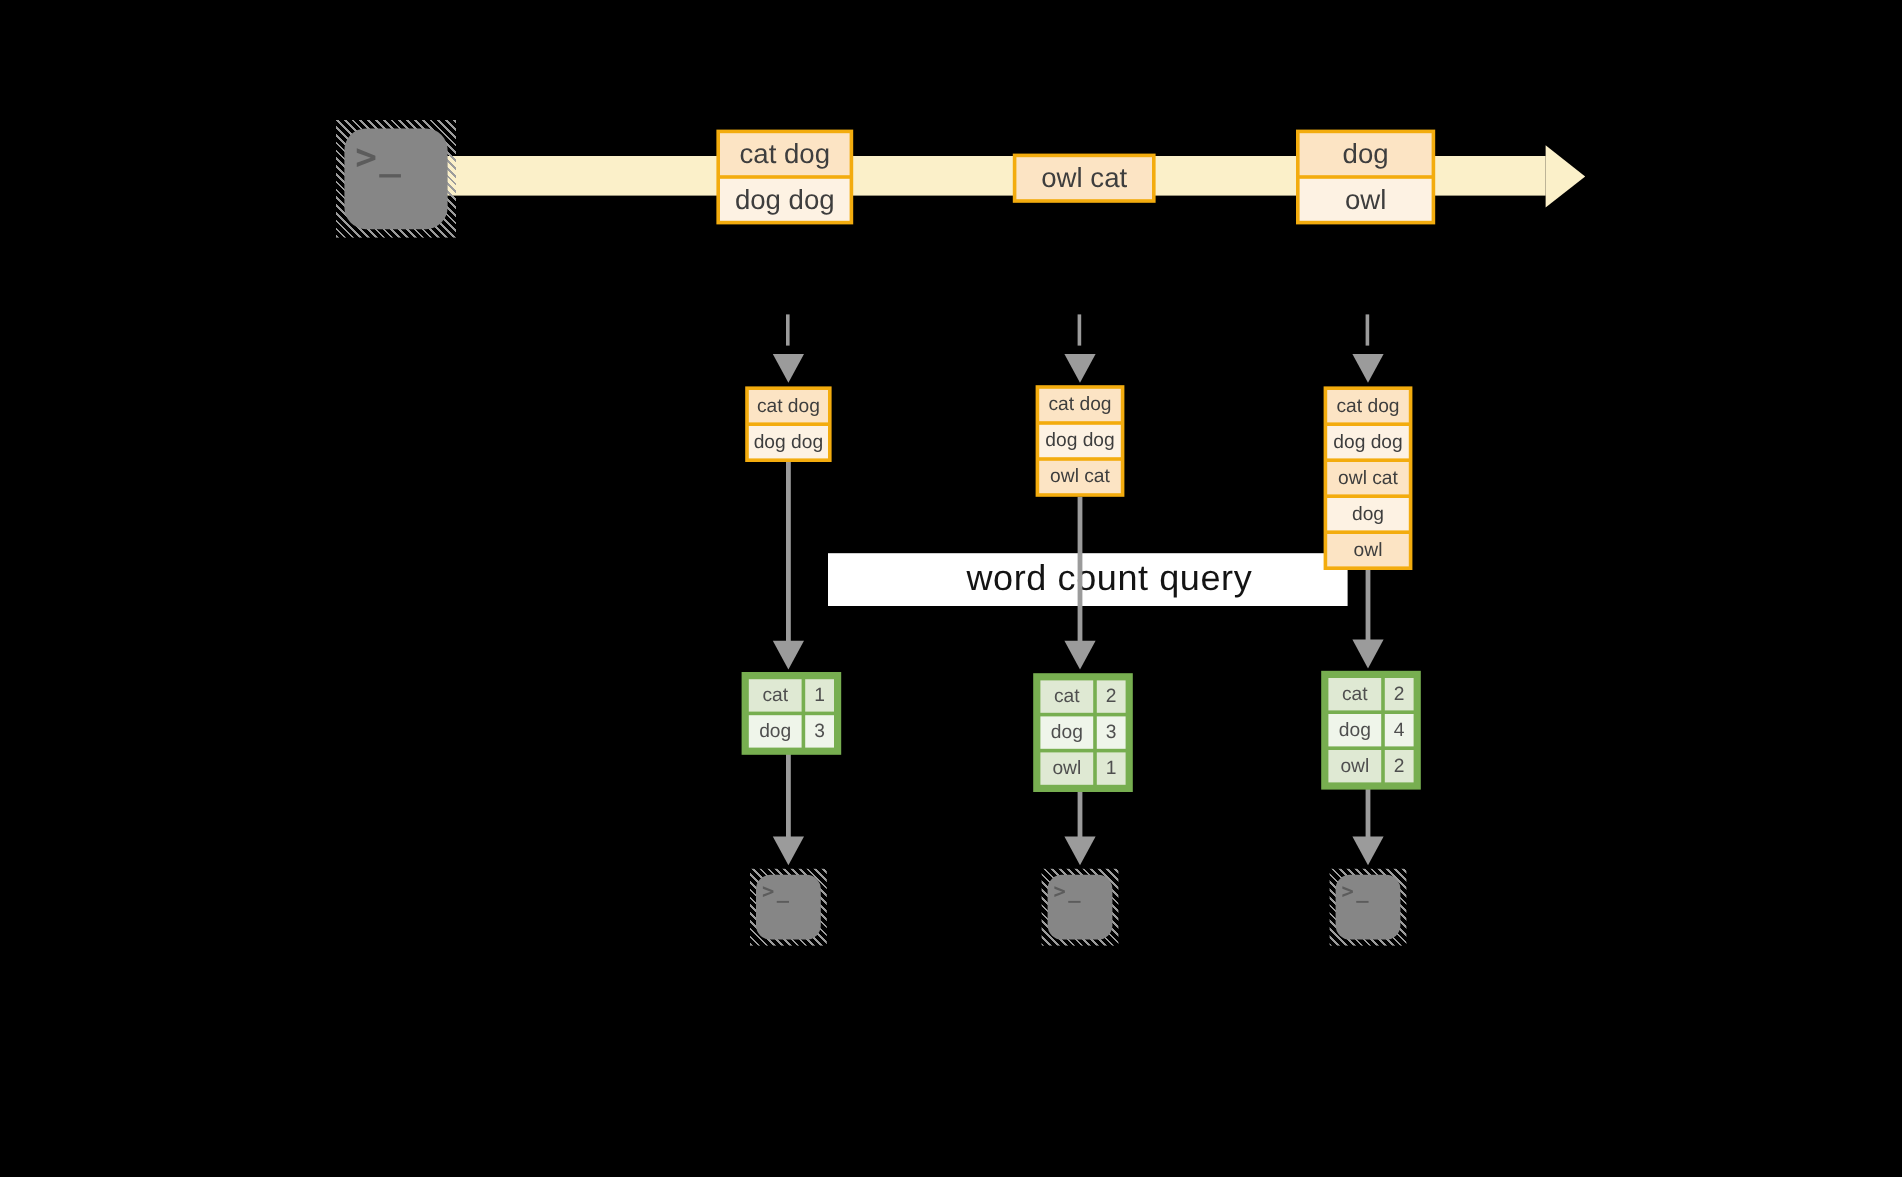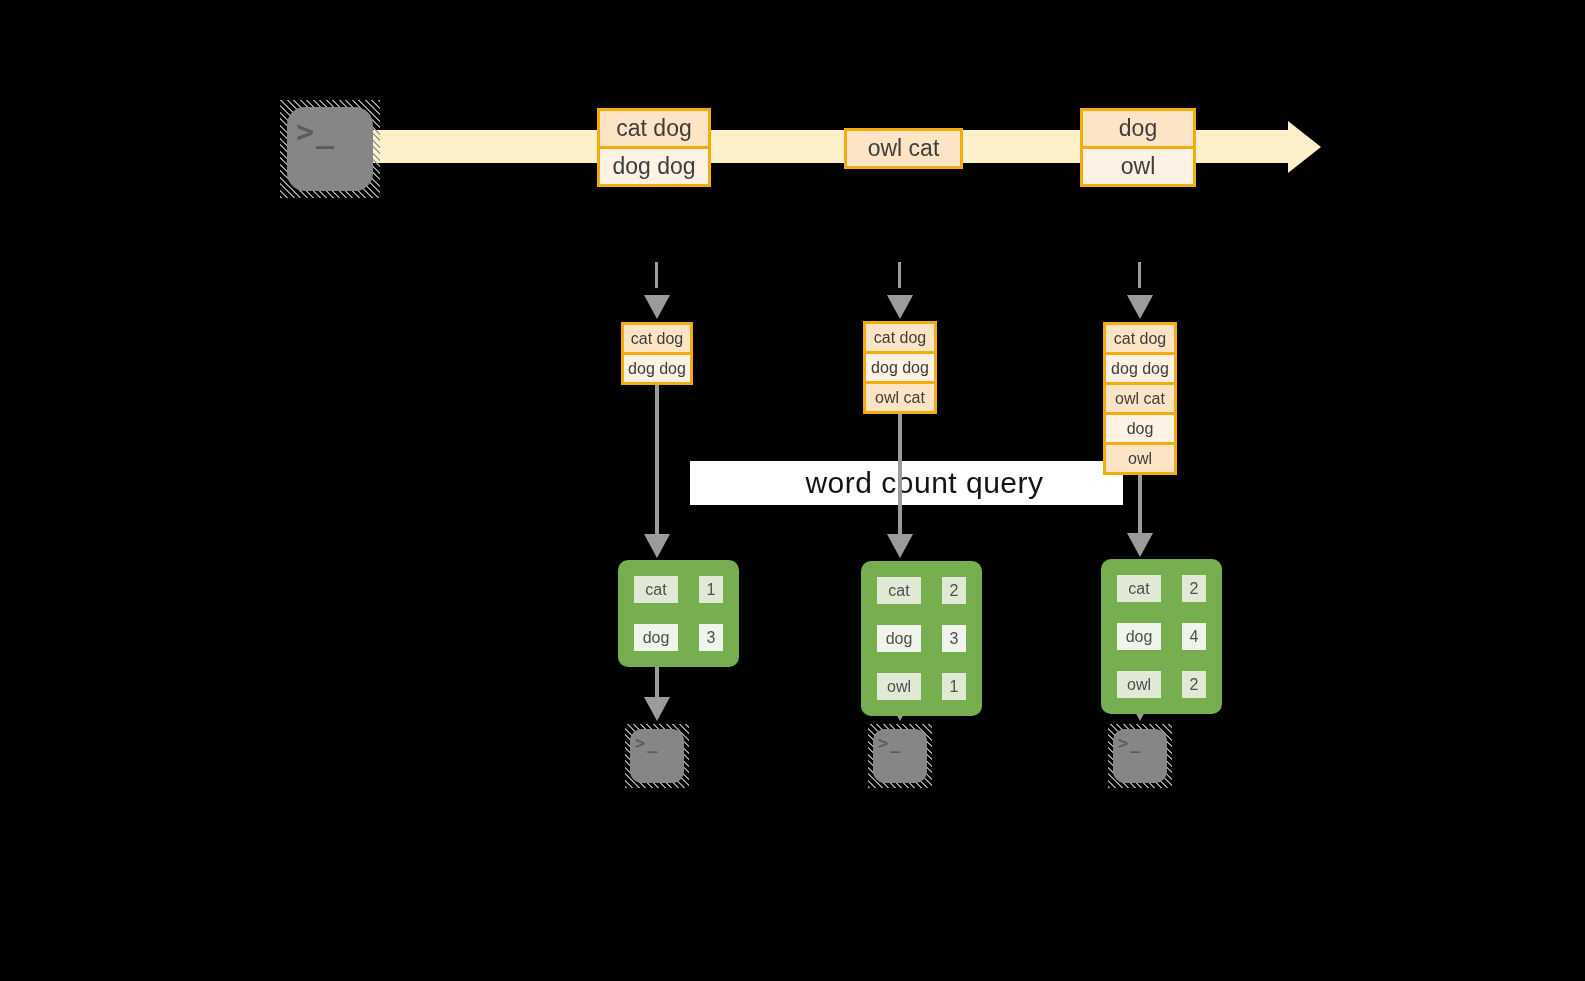--- a/index.html
+++ b/index.html
@@ -25,22 +25,22 @@
   .cell {
     display:flex; align-items:center; justify-content:center;
     color:var(--box-text); line-height:1;
   }
   .s-cell { height:35px; font-size:23px; }
   .k-cell { height:27px; font-size:16px; }
   .f-dark  { background:var(--peach-dark); }
   .f-light { background:var(--peach-light); }
   
   .gtable {
-    position:absolute; display:grid; grid-template-columns:44px 24px; gap:21px; padding:16px;
-    background:var(--green-border); z-index:3;border-radius:10px;
+    position:absolute; display:grid; grid-template-columns:44px 24px; gap:3px; padding:6px;
+    background:var(--green-border); z-index:3;
   }
   .g-cell { height:27px; display:flex; align-items:center; justify-content:center;
             font-size:16px; color:var(--table-text); line-height:1; }
   .g-dark  { background:var(--green-dark); }
   .g-light { background:var(--green-light); }
   
   .dash  { position:absolute; width:3px; height:26px; background:var(--arrow-gray); z-index:2; }
   .vline { position:absolute; width:4px; background:var(--arrow-gray); z-index:2; }
   .ahead {
     position:absolute; width:0; height:0; z-index:2;

